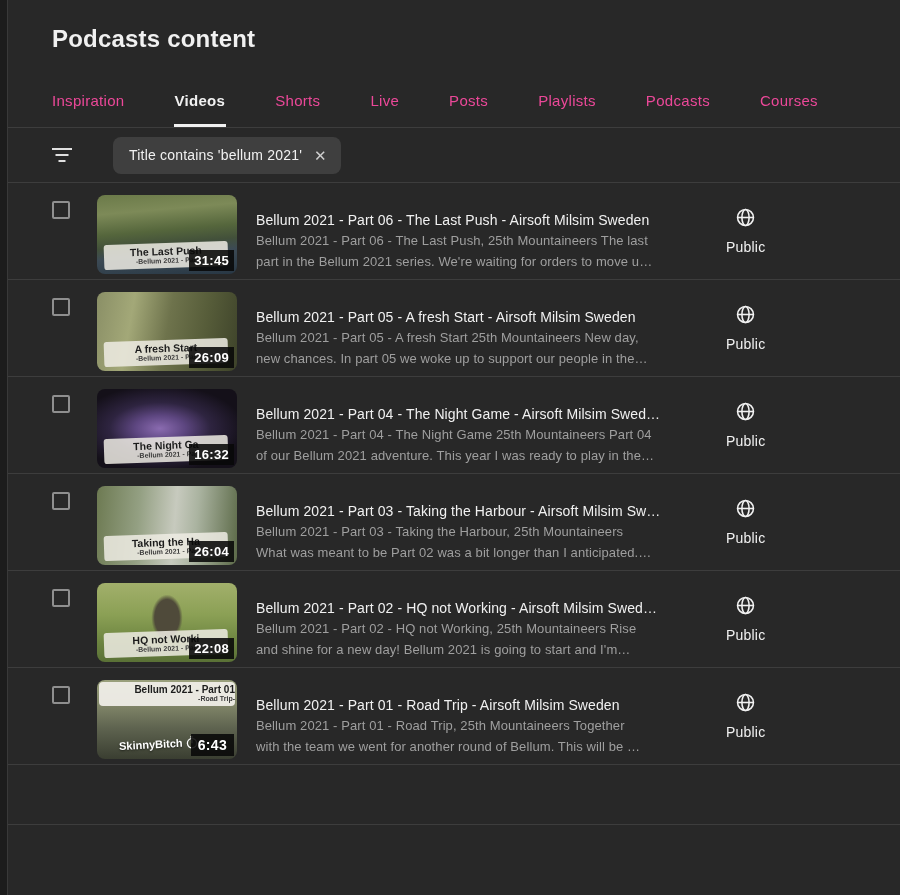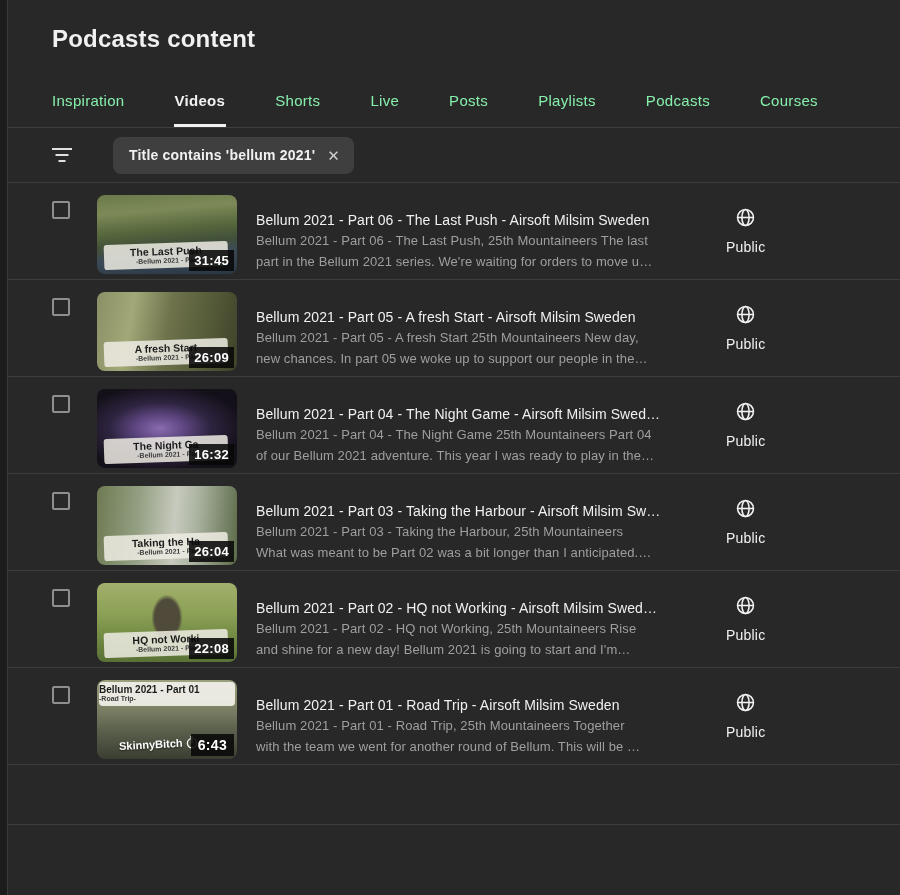--- a/index.html
+++ b/index.html
@@ -18,35 +18,35 @@
   .content { margin-left:8px; }
 
   
   .header { padding:25px 0 0 44px; }
   .page-title { font-size:24px; font-weight:600; line-height:28px; color:#f1f1f1; letter-spacing:.2px; }
 
   
   .tabs { display:flex; padding-left:44px; margin-top:39px; border-bottom:1px solid #3d3d3d; }
   .tab {
     position:relative; margin-right:50px; padding-bottom:17px;
-    font-size:15px; line-height:18px; color:#86efac; letter-spacing:.3px; cursor:pointer;
+    font-size:15px; line-height:18px; color:#ec4899; letter-spacing:.3px; cursor:pointer;
   }
   .tab.active { color:#f1f1f1; font-weight:700; }
   .tab.active::after {
     content:""; position:absolute; left:-1px; right:-1px; bottom:0; height:3px; background:#f1f1f1;
   }
 
   
   .filter-bar { height:55px; display:flex; align-items:center; padding-left:44px; border-bottom:1px solid #3d3d3d; }
   .filter-icon { width:20px; height:16px; cursor:pointer; }
   .filter-chip {
     margin-left:41px; height:37px; display:flex; align-items:center;
     background:#3f3f3f; border-radius:8px; padding:0 14px 0 16px; cursor:pointer;
   }
-  .filter-chip .chip-label { font-size:14px; font-weight:700; color:#f1f1f1; letter-spacing:.2px; }
+  .filter-chip .chip-label { font-size:14px; font-weight:400; color:#f1f1f1; letter-spacing:.2px; }
   .filter-chip .chip-close { margin-left:12px; font-size:15px; color:#cfcfcf; cursor:pointer; line-height:1; }
 
   
   .table-header { height:49px; display:flex; align-items:center; padding-left:44px; border-bottom:1px solid #3d3d3d; }
   .checkbox {
     width:18px; height:18px; border:2px solid #8f8f8f; border-radius:2px;
     background:transparent; cursor:pointer; flex-shrink:0;
   }
   .table-header .checkbox { margin-top:2px; }
   .col-video { width:656px; padding-left:30px; font-size:13px; color:#aaaaaa; letter-spacing:.2px; }
@@ -70,21 +70,21 @@
     position:absolute; left:7px; right:9px; bottom:6px;
     background:rgba(238,236,228,.85); border-radius:3px; padding:2px 4px 3px;
     text-align:center; transform:rotate(-2deg); z-index:1;
   }
   .thumb-caption .tc1 { font-size:10.5px; font-weight:700; color:#1c1c1c; line-height:12px; white-space:nowrap; overflow:hidden; }
   .thumb-caption .tc2 { font-size:7px; font-weight:700; color:#3a3a3a; line-height:8px; white-space:nowrap; overflow:hidden; }
 
   .thumb-banner {
     position:absolute; left:2px; right:2px; top:2px;
     background:rgba(242,240,234,.92); border-radius:4px; padding:2px 0 3px;
-    text-align:left; z-index:1;
+    text-align:right; z-index:1;
   }
   .thumb-banner .tb1 { font-size:10px; font-weight:700; color:#1c1c1c; line-height:11px; }
   .thumb-banner .tb2 { font-size:7px; font-weight:700; color:#3a3a3a; line-height:8px; }
 
   .watermark {
     position:absolute; left:22px; bottom:8px; z-index:1;
     font-size:11px; font-weight:700; color:#fff; text-shadow:0 1px 2px rgba(0,0,0,.6);
     display:flex; align-items:center; gap:2px; transform:rotate(-3deg);
   }
   .duration {

